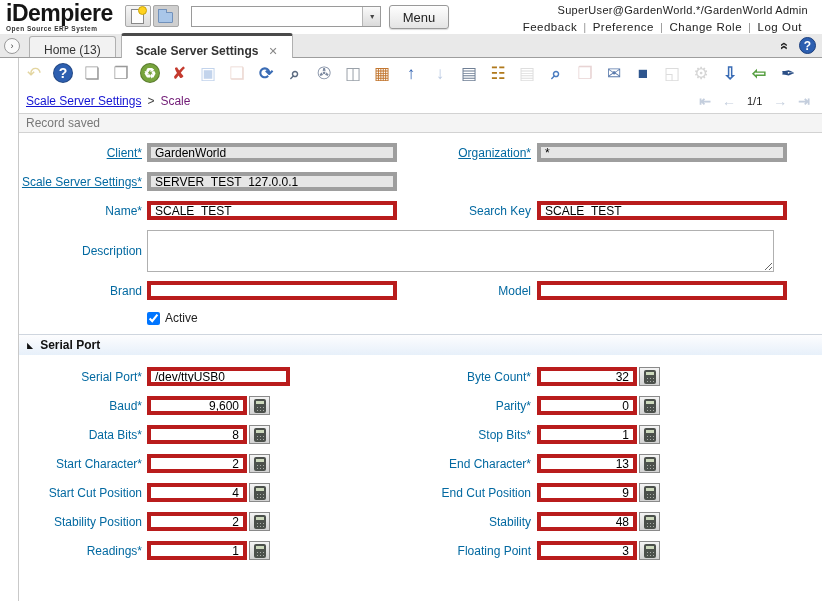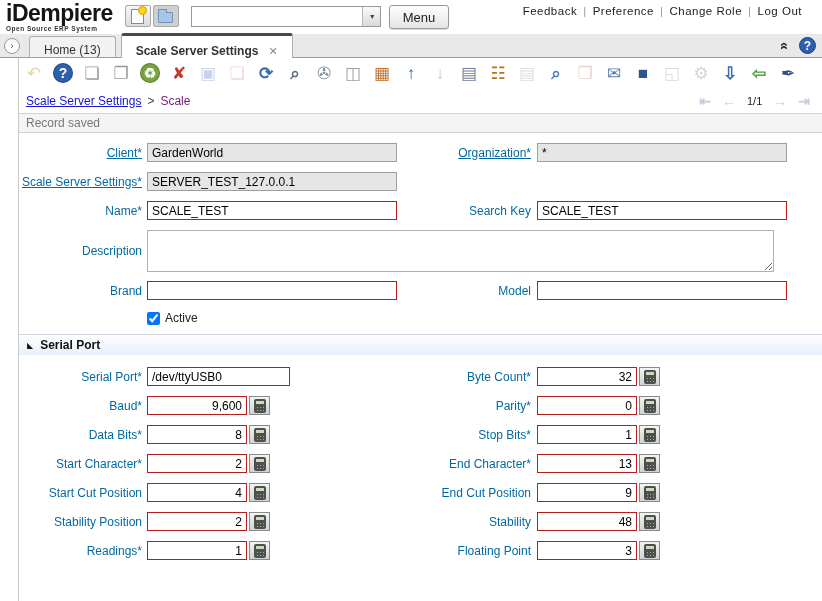--- a/index.html
+++ b/index.html
@@ -69,21 +69,21 @@
   .status-bar{height:20px;line-height:18px;background:#f4f4f4;border-top:1px solid #d2d2d2;border-bottom:1px solid #d2d2d2;
     color:#787878;padding-left:7px;}
 
   
   .form-area{padding-top:10px;}
   .frow{display:flex;align-items:center;margin-bottom:10px;min-height:19px;}
   .flabel{color:#0369a1;}
   .lbl1{width:123px;text-align:right;margin-right:5px;flex:none;}
   .lbl2{width:129px;text-align:right;margin-right:6px;flex:none;}
   .ulbl{text-decoration:underline;cursor:pointer;}
-  .tfield{height:19px;border:1px solid #b91c1c;font:12px "Liberation Sans",sans-serif;padding:0 4px;background:#fff;outline:none;}
+  .tfield{height:19px;border:4px solid #b91c1c;font:12px "Liberation Sans",sans-serif;padding:0 4px;background:#fff;outline:none;}
   .readonly{background:#e6e6e6;border-color:#9e9e9e;}
   .w250{width:250px;flex:none;}
   .fld1{width:255px;flex:none;display:flex;align-items:center;}
   .fld2{flex:none;display:flex;align-items:center;}
   .desc-textarea{width:627px;height:42px;border:1px solid #b0b0b0;resize:both;font:12px "Liberation Sans",sans-serif;outline:none;}
   .chk-row{margin-left:128px;display:flex;align-items:center;gap:5px;height:16px;margin-bottom:8px;}
   .chk-row input{margin:0;width:13px;height:13px;}
 
   
   .section-header{height:21px;background:linear-gradient(#fdfdfe,#e7f0fa);border-top:1px solid #cfd6df;
@@ -116,20 +116,21 @@
     </div>
     <div class="hdr-btn sel">
       <span class="folder-glyph"></span>
     </div>
     <div class="combo">
       <input value="" style="">
       <button class="combo-arrow">▼</button>
     </div>
     <button class="menu-btn">Menu</button>
     <div class="user-block">
+      <div class="user-info">SuperUser@GardenWorld.*/GardenWorld Admin</div>
       <div class="user-links">
         <span class="lnk">Feedback</span><span class="sep">|</span><span class="lnk">Preference</span><span class="sep">|</span><span class="lnk">Change Role</span><span class="sep">|</span><span class="lnk">Log Out</span>
       </div>
     </div>
   </div>
 
   <div class="tab-strip">
     <button class="expand-btn">›</button>
     <div class="tab">
       <span>Home (13)</span>

